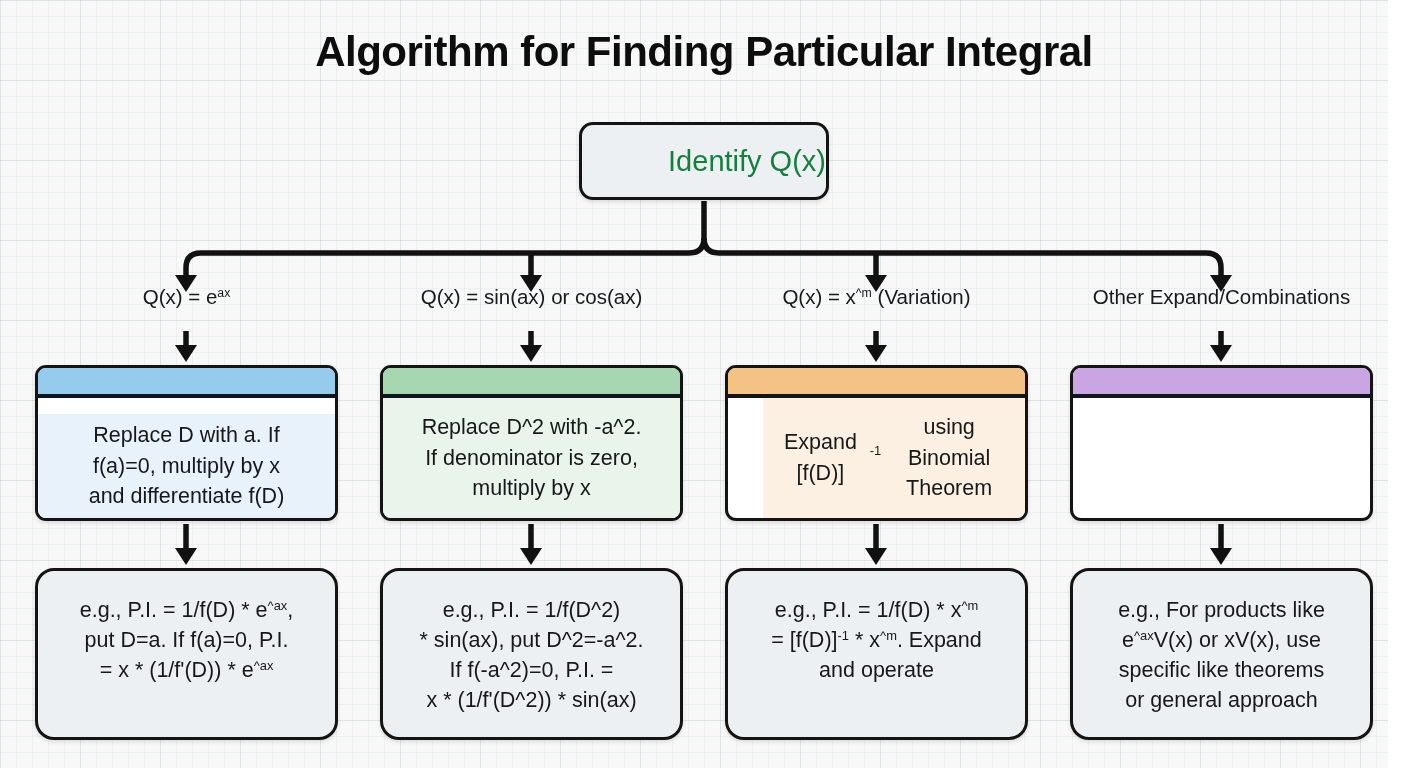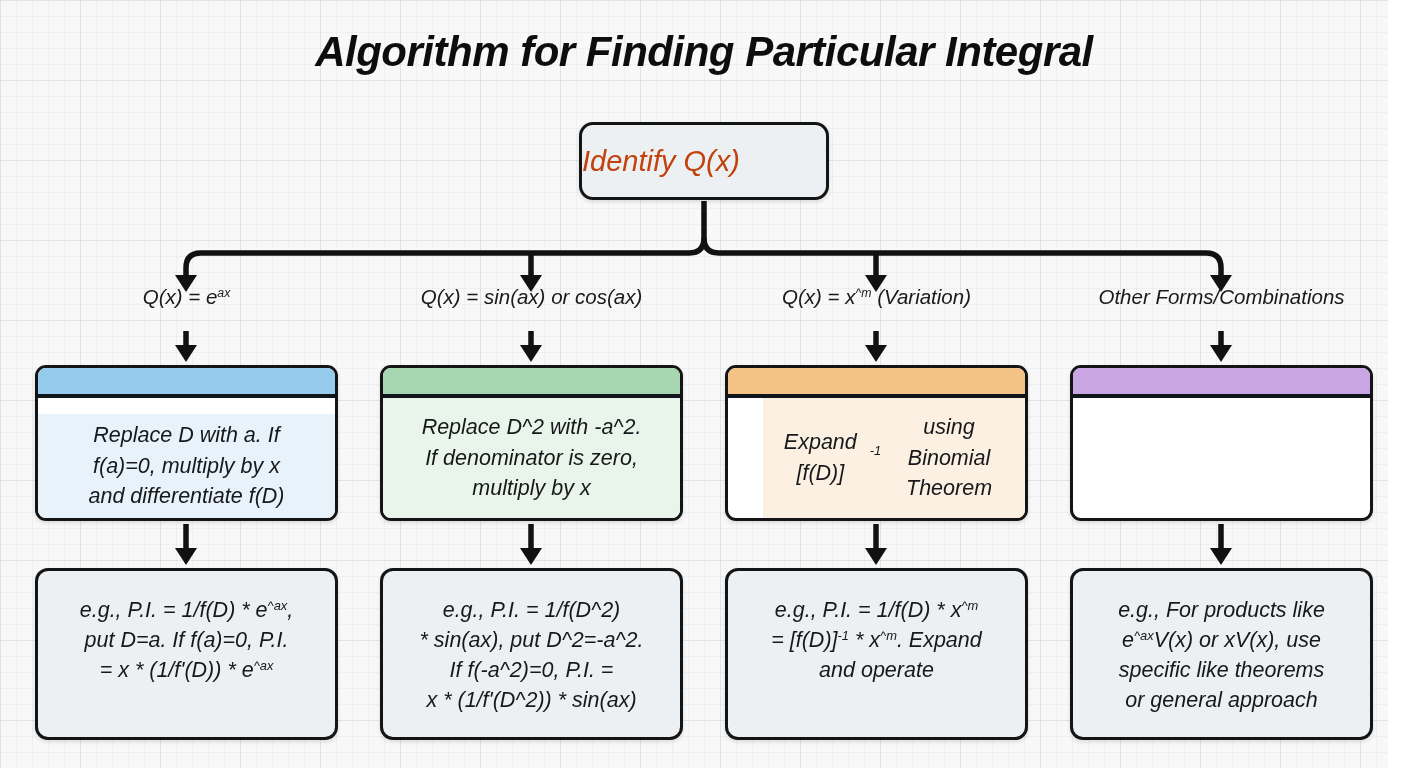--- a/index.html
+++ b/index.html
@@ -8,34 +8,33 @@
 
   .canvas{
     position:relative; width:1388px; height:768px; overflow:hidden;
     background-color:#f7f8f7;
     background-image:
       linear-gradient(to right,  rgba(150,170,180,0.10) 1px, transparent 1px),
       linear-gradient(to bottom, rgba(150,170,180,0.10) 1px, transparent 1px),
       linear-gradient(to right,  rgba(150,170,180,0.16) 1px, transparent 1px),
       linear-gradient(to bottom, rgba(150,170,180,0.16) 1px, transparent 1px);
     background-size:16px 16px, 16px 16px, 80px 80px, 80px 80px;
-    font-style:italic;
   }
 
   .title{
     position:absolute; top:28px; left:0; width:1408px;
     text-align:center; font-size:42px; font-weight:bold;
     letter-spacing:-0.5px; color:#0d0d0d;
   }
 
   .root-box{
     position:absolute; left:579px; top:122px; width:250px; height:78px;
     background:#edf0f2; border:3.5px solid #141414; border-radius:14px;
-    display:flex; align-items:center; justify-content:flex-start;
-    font-size:29px; color:#c2410c; z-index:2;
+    display:flex; align-items:center; justify-content:flex-end;
+    font-size:29px; color:#15803d; z-index:2;
     box-shadow:0 2px 4px rgba(0,0,0,0.12);
   }
 
   svg.connectors{ position:absolute; left:0; top:0; z-index:1; }
 
   .column{ position:absolute; top:0; width:303px; z-index:2; }
   .col-0{ left:35px; } .col-1{ left:380px; } .col-2{ left:725px; } .col-3{ left:1070px; }
 
   .branch-label{
     position:absolute; top:282px; left:0; width:303px; height:30px;
@@ -51,21 +50,21 @@
   }
   .method-header{ height:30px; flex:0 0 30px; border-bottom:4px solid #10151c; }
   .method-body{
     flex:1; display:flex; align-items:center; justify-content:center;
     text-align:center; font-size:21.5px; line-height:1.42; color:#16181a;
     white-space:pre-line; padding:4px 8px;
   }
 
   .example-card{
     position:absolute; top:568px; left:0; width:303px; height:172px;
-    background:#edf0f2; border:3.5px solid #141414; border-radius:13px;
+    background:#edf0f2; border:3.5px solid #141414; border-radius:19px;
     text-align:center; font-size:21.5px; line-height:1.40; color:#16181a;
     white-space:pre-line; padding:24px 8px 8px 8px;
     box-shadow:0 2px 4px rgba(0,0,0,0.12);
   }
 
   sup{ font-size:0.60em; vertical-align:baseline; position:relative; top:-0.55em; line-height:0; }
 </style>
 </head>
 <body>
 
@@ -141,21 +140,21 @@
       <div class="method-header" style="background: rgb(244, 194, 133);"></div>
       <div class="method-body" style="background: rgb(251, 240, 226); margin-left: 35px;"><span>Expand [f(D)]</span><sup>-1</sup><span> using
 Binomial Theorem</span></div>
     </div>
     <div class="example-card"><span>e.g., P.I. = 1/f(D) * x</span><sup>^m</sup><span>
 = [f(D)]</span><sup>-1</sup><span> * x</span><sup>^m</sup><span>. Expand
 and operate</span></div>
   </div>
 
   <div class="column col-3">
-    <div class="branch-label"><span>Other Forms/Combinations</span></div>
+    <div class="branch-label"><span>Other Expand/Combinations</span></div>
     <div class="method-card">
       <div class="method-header" style="background: rgb(201, 166, 227);"></div>
     </div>
     <div class="example-card"><span>e.g., For products like
 e</span><sup>^ax</sup><span>V(x) or xV(x), use
 specific like theorems
 or general approach</span></div>
   </div>
 
 </div>

